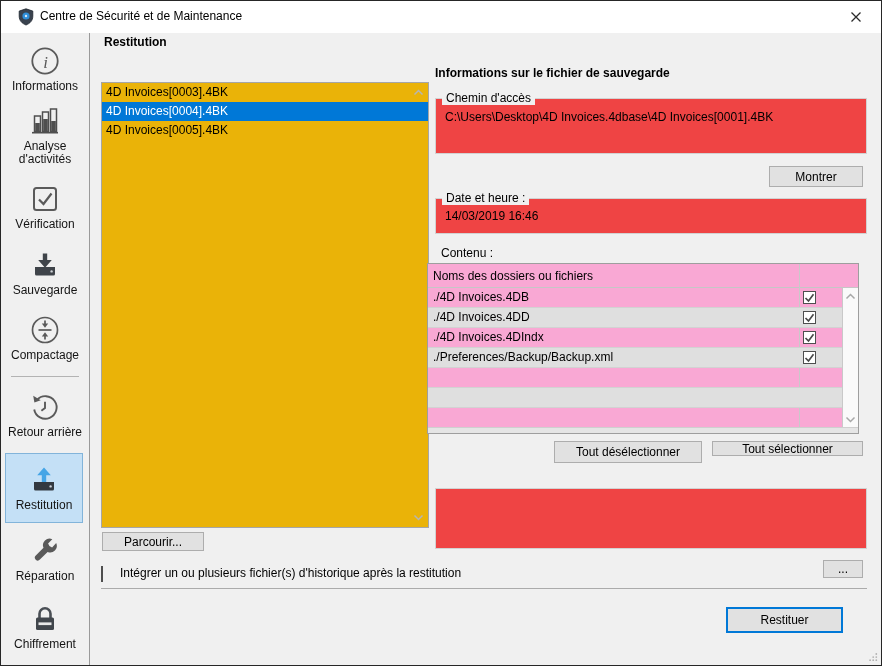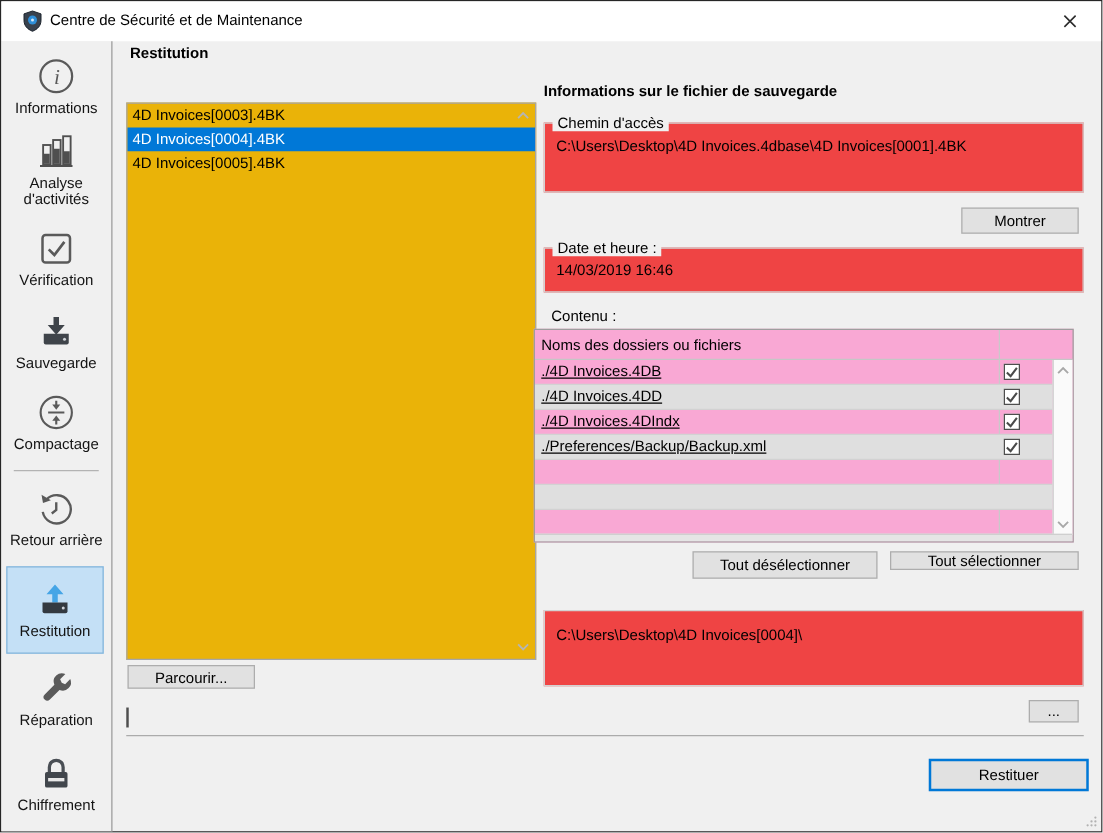--- a/index.html
+++ b/index.html
@@ -34,21 +34,21 @@
   .listbox{position:absolute;left:100px;top:70px;width:328px;height:446px;background:#eab308;border:1px solid #a6a6a6;box-sizing:border-box;margin-top:11px;}
   .litem{height:19px;line-height:19px;padding-left:4px;white-space:nowrap;cursor:default;}
   .litem.selected{background:#0078d7;color:#fff;}
   .chev{position:absolute;right:4px;}
   
   .ctable{position:absolute;left:414px;top:262px;width:432px;height:171px;background:#f9a8d4;border:1px solid #9e9e9e;box-sizing:border-box;margin-left:12px;}
   .thead{height:24px;line-height:24px;padding-left:5px;border-bottom:1px solid #c6c6c6;box-sizing:border-box;white-space:nowrap;}
   .tbody{position:absolute;left:0;top:24px;right:16px;}
   .trow{height:20px;border-bottom:1px solid #d2d2d2;box-sizing:border-box;display:flex;cursor:default;}
   .trow:nth-child(even){background:#dfdfdf;}
-  .tcell-name{width:371px;padding-left:5px;line-height:18px;overflow:hidden;white-space:nowrap;box-sizing:border-box;text-decoration:underline;}
+  .tcell-name{width:371px;padding-left:5px;line-height:18px;overflow:hidden;white-space:nowrap;box-sizing:border-box;}
   .tcell-check{flex:1;display:flex;align-items:center;padding-left:4px;}
   .tbl-vline{position:absolute;left:371px;top:0;height:164px;width:1px;background:#c9c9c9;}
   .tbl-scroll{position:absolute;right:0;top:24px;width:16px;height:140px;background:#fafafa;border-left:1px solid #c9c9c9;box-sizing:border-box;}
   .tbl-strip{position:absolute;left:0;right:0;bottom:0;height:5px;background:#e5e5e5;border-top:1px solid #cfcfcf;}
   
   .cb{width:13px;height:13px;background:#fff;border:1px solid #4e4e4e;box-sizing:border-box;position:relative;flex:none;cursor:default;}
   .cb svg{display:none;position:absolute;left:0;top:0;}
   .cb.checked svg{display:block;}
   .sep-line{position:absolute;left:100px;top:587px;width:766px;height:1px;background:#ababab;}
   .grip{position:absolute;right:3px;bottom:3px;}
@@ -269,33 +269,33 @@
           <polyline points="1.5,1.5 5.5,5.5 9.5,1.5" fill="none" stroke="#a8a8a8" stroke-width="1.5"></polyline>
         </svg>
     </div>
     <div class="tbl-strip"></div>
   </div>
 
   <div class="btn" style="left:553px;top:440px;width:148px;height:22px">Tout désélectionner</div>
   <div class="btn" style="left:711px;top:440px;width:151px;height:15px">Tout sélectionner</div>
 
   <div class="group" style="left:434px;top:487px;width:432px;height:61px">
-    <span class="gvalue" style="top:12px">C:\Users\Desktop\4D Invoices[0004]\</span>
   </div>
 
   
   <span class="cb abs" style="left:100px;top:566px">
     
   </span>
+  <span class="abs" style="left:119px;top:566px;line-height:13px">Intégrer un ou plusieurs fichier(s) d'historique après la restitution</span>
 
   <div class="btn" style="left:822px;top:559px;width:40px;height:18px">...</div>
 
   <div class="sep-line"></div>
 
-  <div class="btn default" style="left:742px;top:606px;width:128px;height:26px">Restituer</div>
+  <div class="btn default" style="left:725px;top:606px;width:117px;height:26px">Restituer</div>
 
   <svg class="grip" width="10" height="10" viewBox="0 0 10 10">
     <g fill="#b2b2b2">
       <circle cx="8.3" cy="2" r="0.9"></circle>
         <circle cx="8.3" cy="5.1" r="0.9"></circle>
         <circle cx="8.3" cy="8.2" r="0.9"></circle>
       <circle cx="5.2" cy="5.1" r="0.9"></circle>
         <circle cx="5.2" cy="8.2" r="0.9"></circle>
         <circle cx="2.1" cy="8.2" r="0.9"></circle>
     </g>

